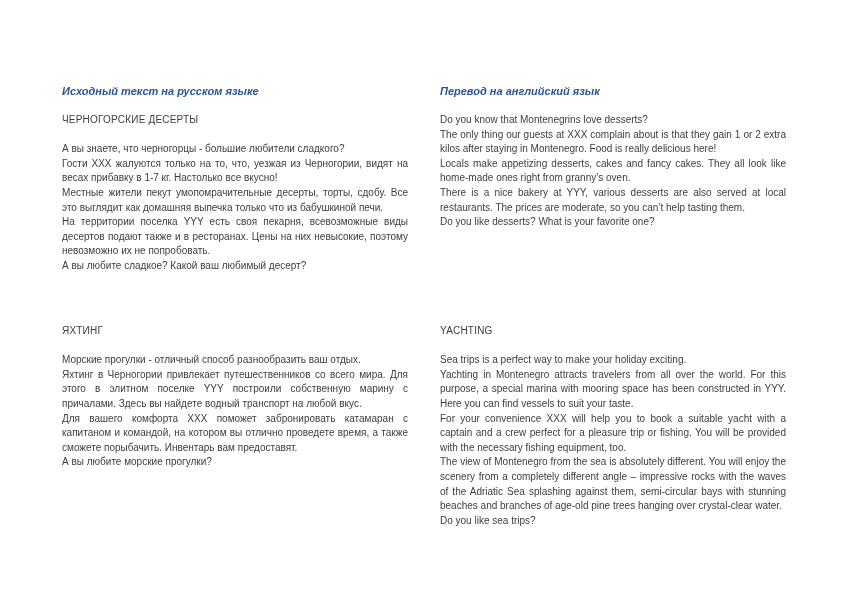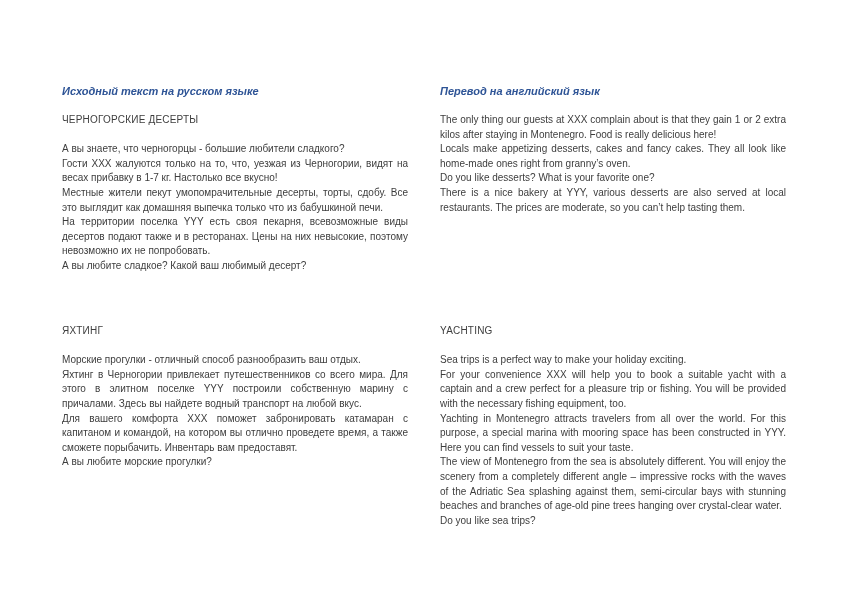--- a/index.html
+++ b/index.html
@@ -71,31 +71,32 @@
     <div class="body-text">
       <p>Морские прогулки - отличный способ разнообразить ваш отдых.</p>
       <p>Яхтинг в Черногории привлекает путешественников со всего мира. Для этого в элитном поселке YYY построили собственную марину с причалами. Здесь вы найдете водный транспорт на любой вкус.</p>
       <p>Для вашего комфорта XXX поможет забронировать катамаран с капитаном и командой, на котором вы отлично проведете время, а также сможете порыбачить. Инвентарь вам предоставят.</p>
       <p>А вы любите морские прогулки?</p>
     </div>
   </div>
 
   <div class="col-block pos-right pos-sec1">
     <div class="body-text">
+      <p>Do you know that Montenegrins love desserts?</p>
       <p>The only thing our guests at XXX complain about is that they gain 1 or 2 extra kilos after staying in Montenegro. Food is really delicious here!</p>
       <p>Locals make appetizing desserts, cakes and fancy cakes. They all look like home-made ones right from granny’s oven.</p>
+      <p>There is a nice bakery at YYY, various desserts are also served at local restaurants. The prices are moderate, so you can’t help tasting them.</p>
       <p>Do you like desserts? What is your favorite one?</p>
-      <p>There is a nice bakery at YYY, various desserts are also served at local restaurants. The prices are moderate, so you can’t help tasting them.</p>
     </div>
   </div>
 
   <div class="col-block pos-right pos-sec2">
     <div class="section-title">YACHTING</div>
     <div class="body-text">
       <p>Sea trips is a perfect way to make your holiday exciting.</p>
+      <p>Yachting in Montenegro attracts travelers from all over the world. For this purpose, a special marina with mooring space has been constructed in YYY. Here you can find vessels to suit your taste.</p>
       <p>For your convenience XXX will help you to book a suitable yacht with a captain and a crew perfect for a pleasure trip or fishing. You will be provided with the necessary fishing equipment, too.</p>
-      <p>Yachting in Montenegro attracts travelers from all over the world. For this purpose, a special marina with mooring space has been constructed in YYY. Here you can find vessels to suit your taste.</p>
       <p>The view of Montenegro from the sea is absolutely different. You will enjoy the scenery from a completely different angle – impressive rocks with the waves of the Adriatic Sea splashing against them, semi-circular bays with stunning beaches and branches of age-old pine trees hanging over crystal-clear water.</p>
       <p>Do you like sea trips?</p>
     </div>
   </div>
 
 </div>
 
 </body></html>

